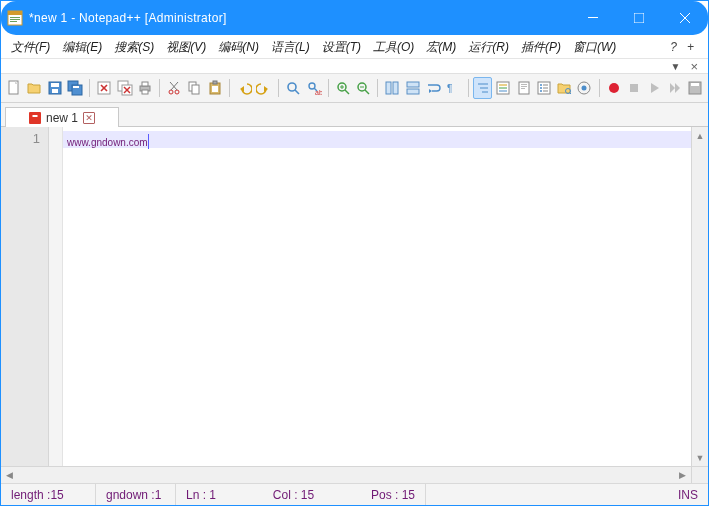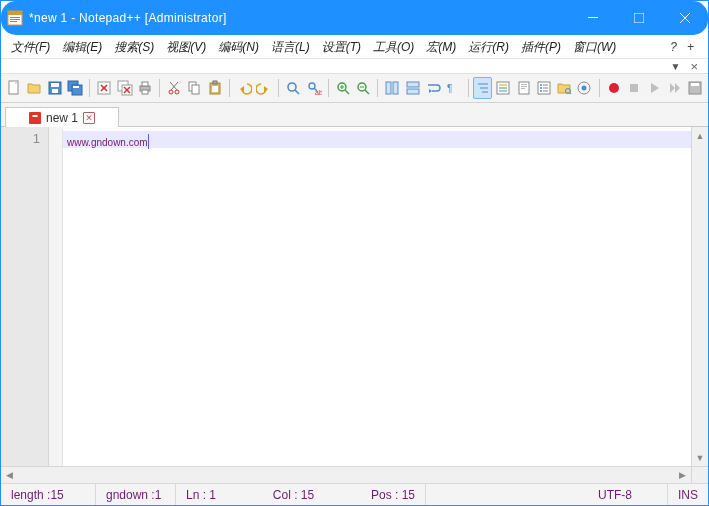--- a/index.html
+++ b/index.html
@@ -360,17 +360,16 @@
     <div class="cell" style="min-width:80px">
       <span>gndown : </span>
         <span>1</span>
     </div>
     <div class="cell pos" style="min-width:250px">
       <span><span>Ln : </span><span>1</span></span>
       <span><span>Col : </span><span>15</span></span>
       <span><span>Pos : </span><span>15</span></span>
     </div>
     <div class="spacer"></div>
-    <div class="cell" style="min-width:80px">UTF-8</div>
     <div class="cell" style="border-right:none;min-width:40px">INS</div>
   </div>
 
 </div>
 
 </body></html>

